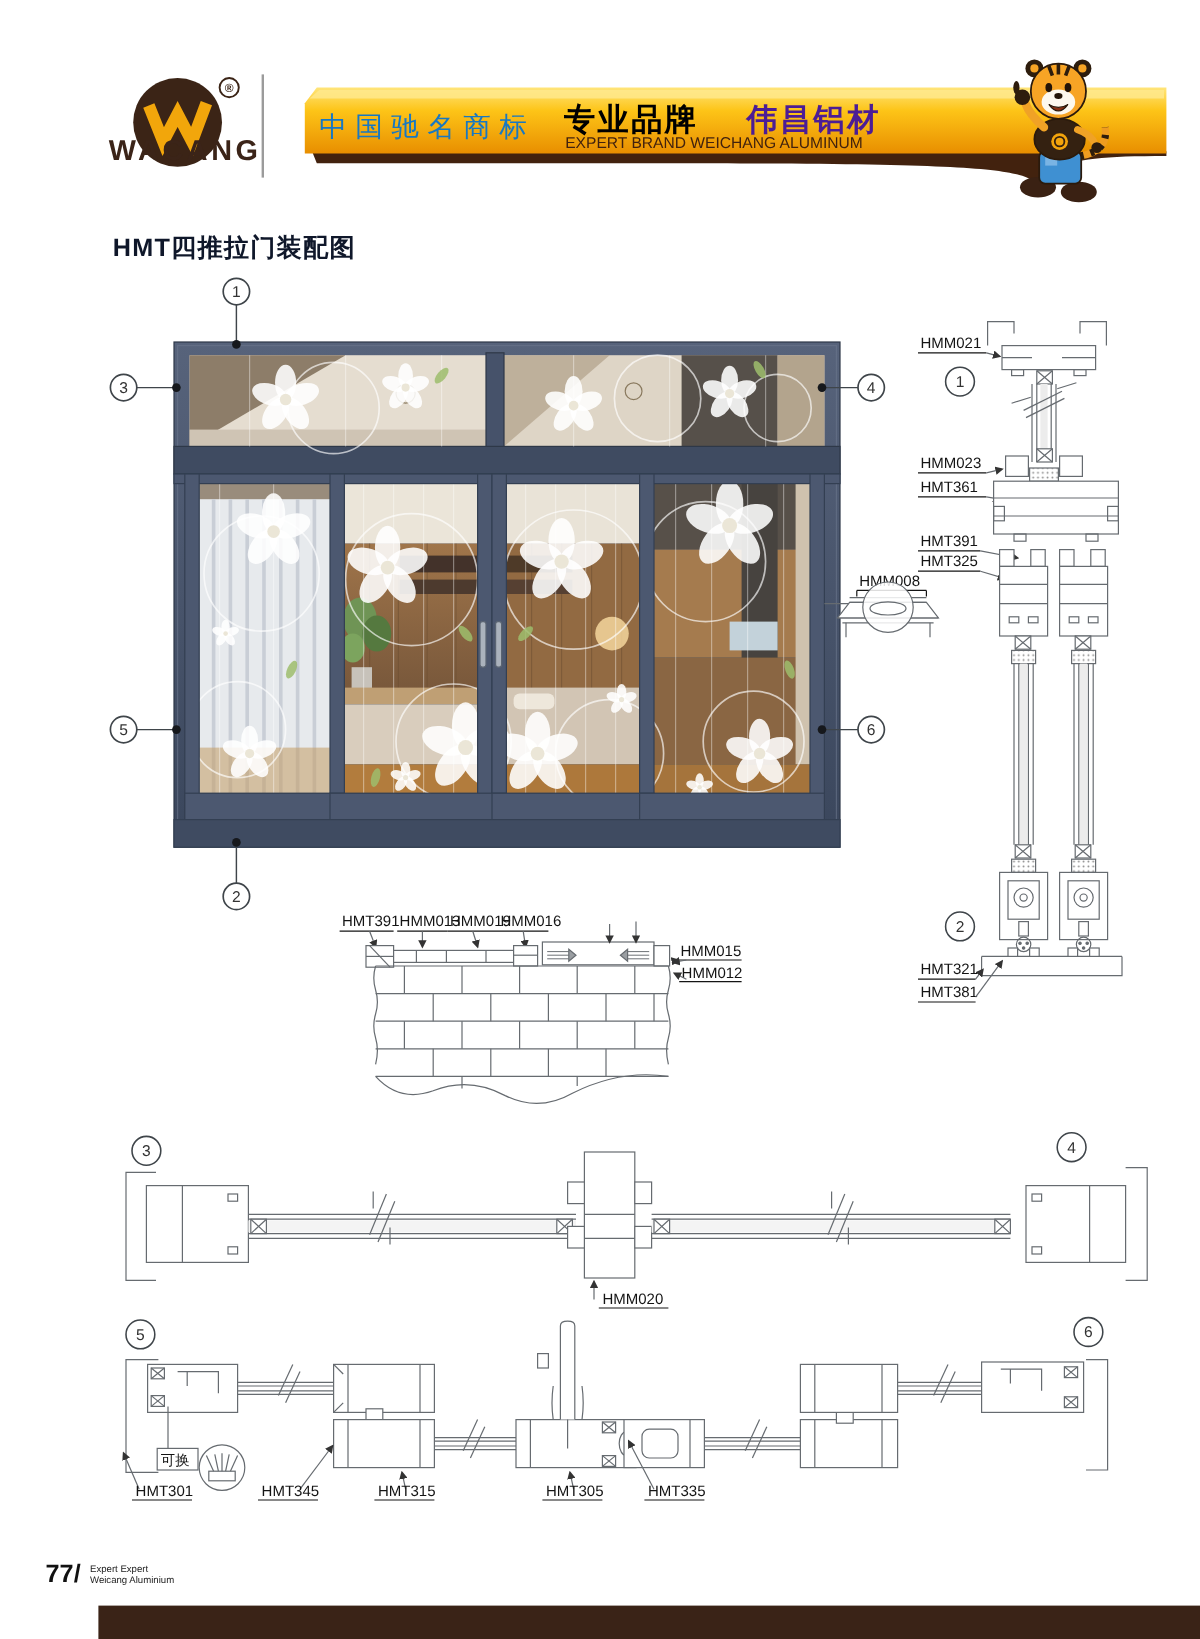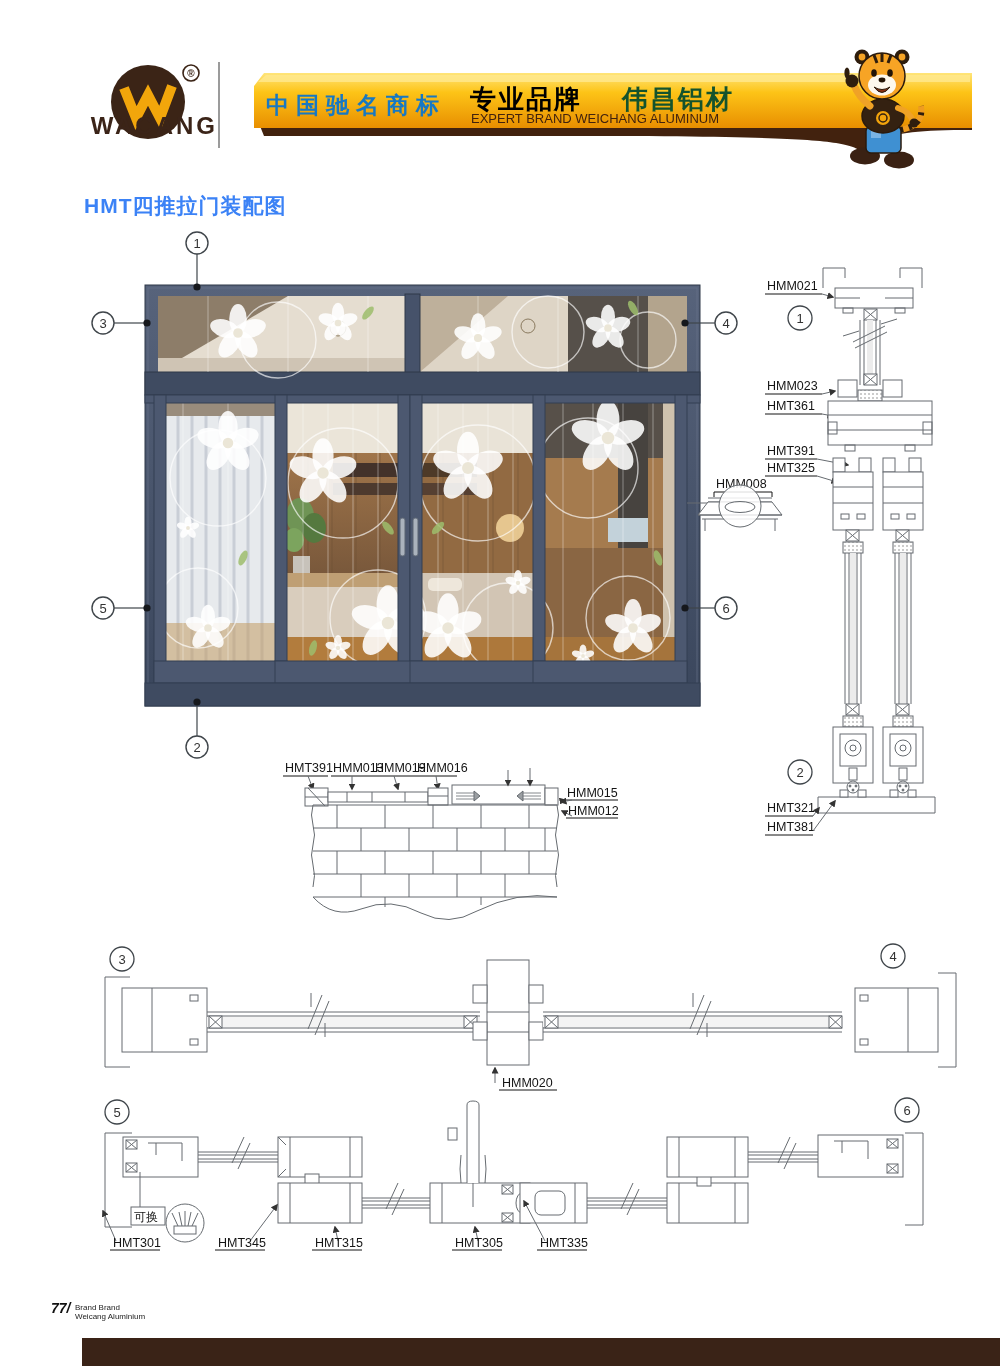--- a/index.html
+++ b/index.html
@@ -7,35 +7,35 @@
        font-family:"Liberation Sans", sans-serif;overflow:hidden;}
   .abs{position:absolute;}
   
   #logo-block{left:55px;top:55px;width:165px;height:95px;}
   #logo-word{left:58px;top:112px;width:160px;text-align:right;
              font-size:24px;font-weight:bold;letter-spacing:3px;color:#3b2418;}
   #header-divider{left:218px;top:62px;width:2px;height:86px;background:#9b9b9b;}
   #banner{left:250px;top:70px;width:730px;height:100px;}
   #banner svg{position:absolute;left:0;top:0;}
   .banner-txt{position:absolute;white-space:nowrap;}
-  #banner-cn{left:16px;top:20px;font-size:23px;font-weight:bold;letter-spacing:7px;color:#1778c3;}
+  #banner-cn{left:16px;top:20px;font-size:23px;font-weight:normal;letter-spacing:7px;color:#1778c3;}
   #banner-brand{left:220px;top:12px;font-size:26px;font-weight:bold;letter-spacing:2px;color:#000000;}
-  #banner-company{left:372px;top:12px;font-size:26px;font-weight:bold;letter-spacing:2px;color:#14532d;}
+  #banner-company{left:372px;top:12px;font-size:26px;font-weight:bold;letter-spacing:2px;color:#4c1d95;}
   #banner-en{left:221px;top:41px;font-size:13px;font-weight:normal;color:#42220e;}
   #tiger{left:838px;top:42px;width:92px;height:128px;}
   
-  #page-title{left:84px;top:192px;font-size:21px;font-weight:bold;color:#3b82f6;letter-spacing:1px;}
+  #page-title{left:94px;top:192px;font-size:21px;font-weight:bold;color:#0f172a;letter-spacing:1px;}
   
   svg text{font-family:"Liberation Sans", sans-serif;}
   .lbl{font-size:12.5px;fill:#141414;}
   .cnum{font-size:13px;fill:#333;}
   .tl{stroke:#666b70;stroke-width:1;fill:none;}
   .tlb{stroke:#141414;stroke-width:1;fill:none;}
   
-  #footer-num{left:38px;top:1300px;font-size:14px;font-weight:bold;color:#111;font-style:italic;margin-left:13px;}
+  #footer-num{left:38px;top:1300px;font-size:21px;font-weight:bold;color:#111;}
   #footer-text{left:75px;top:1303px;font-size:8px;color:#222;line-height:9px;}
   #footer-bar{left:82px;top:1338px;width:918px;height:28px;background:#3a2317;}
 </style>
 </head>
 <body>
 
 <div class="abs" id="logo-block">
   <svg width="165" height="95" viewBox="0 0 165 95">
     <circle cx="93" cy="47" r="37" fill="#3b2416"></circle>
     <path d="M69,33 L81,63 L93,40 L105,63 L117,31" stroke="#f2a60b" stroke-width="10" fill="none" stroke-linejoin="miter"></path>
@@ -705,16 +705,16 @@
   <line class="tl" x1="388" y1="146" x2="385" y2="132" marker-end="url(#m5)"></line>
   <text class="lbl" x="365" y="152">HMT305</text>
   <line class="tlb" x1="362" y1="155" x2="412" y2="155"></line>
   <line class="tl" x1="455" y1="146" x2="434" y2="106" marker-end="url(#m5)"></line>
   <text class="lbl" x="450" y="152">HMT335</text>
   <line class="tlb" x1="447" y1="155" x2="497" y2="155"></line>
 </svg>
 
 <div class="abs" id="footer-num"><span>77</span><span>/</span></div>
 <div class="abs" id="footer-text">
-  <div>Brand Brand</div>
+  <div>Expert Expert</div>
   <div>Weicang Aluminium</div>
 </div>
 <div class="abs" id="footer-bar"></div>
 
 </body></html>

